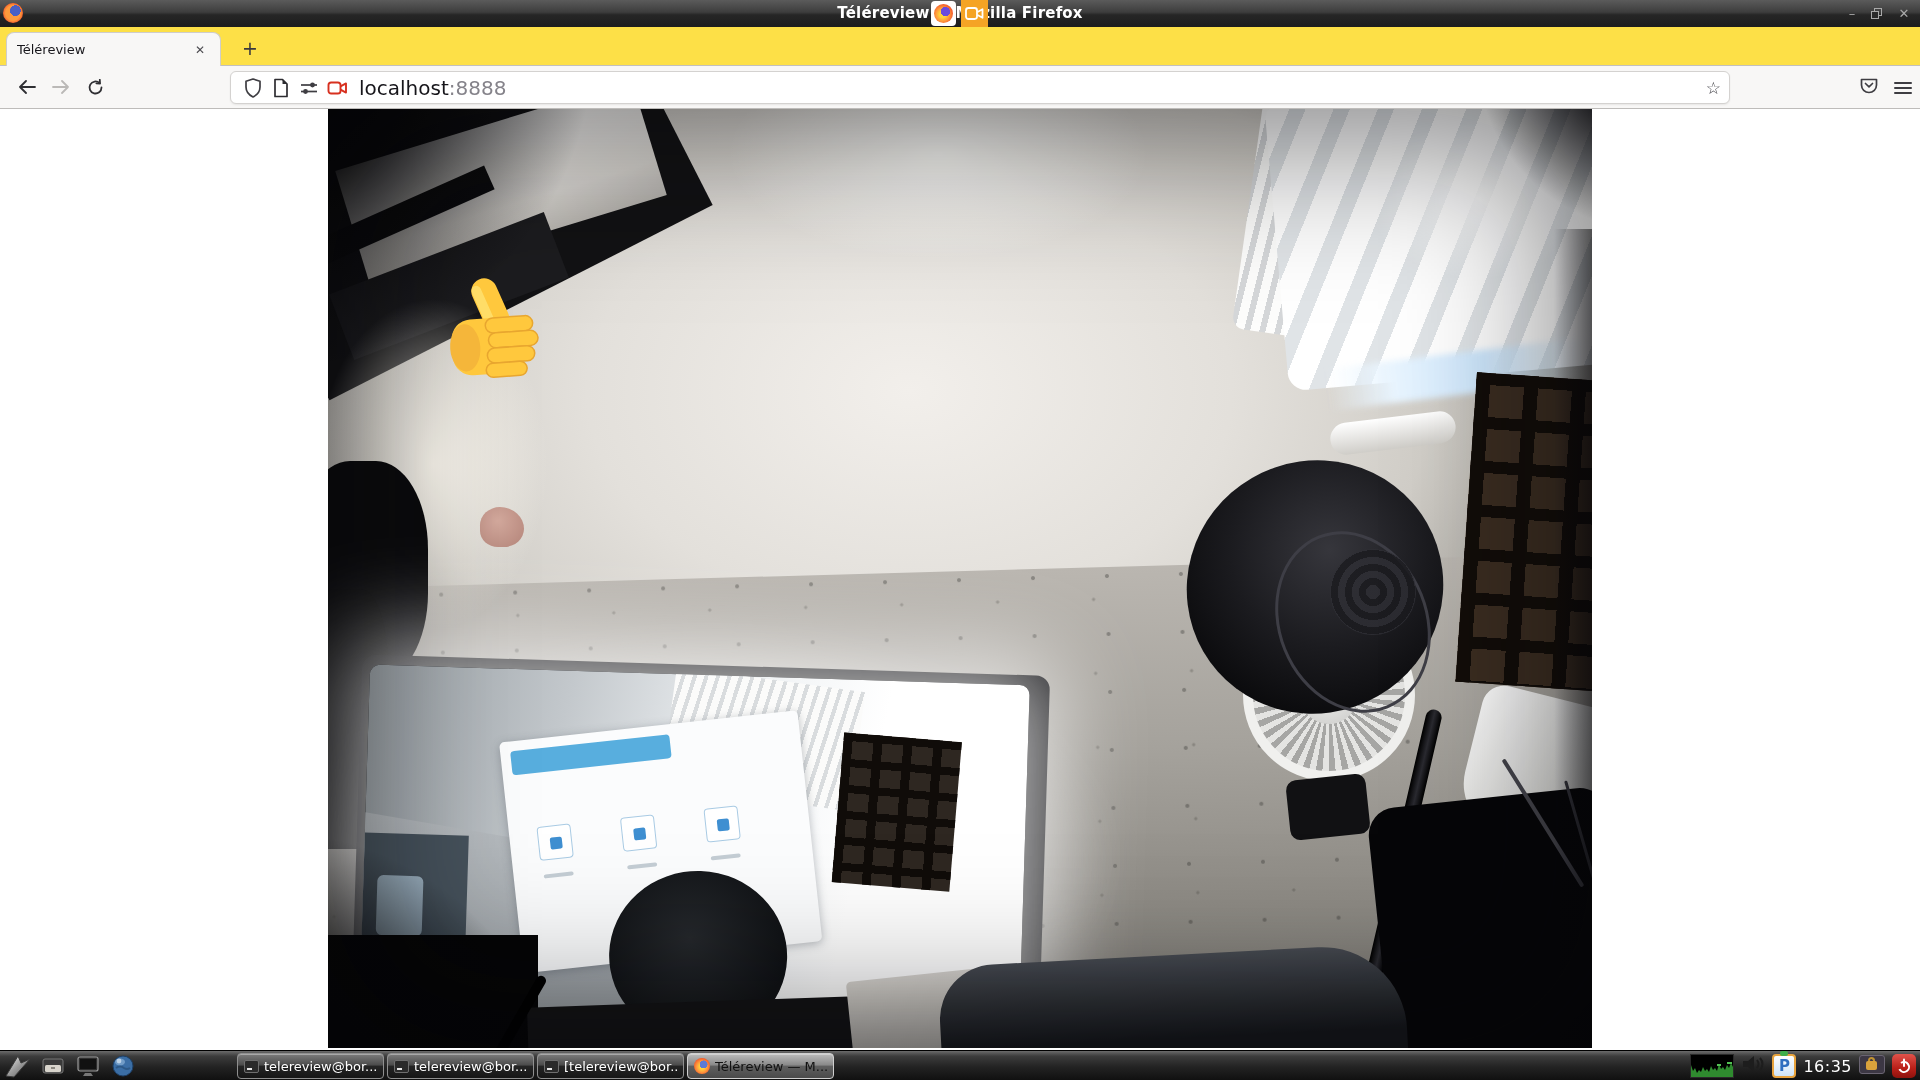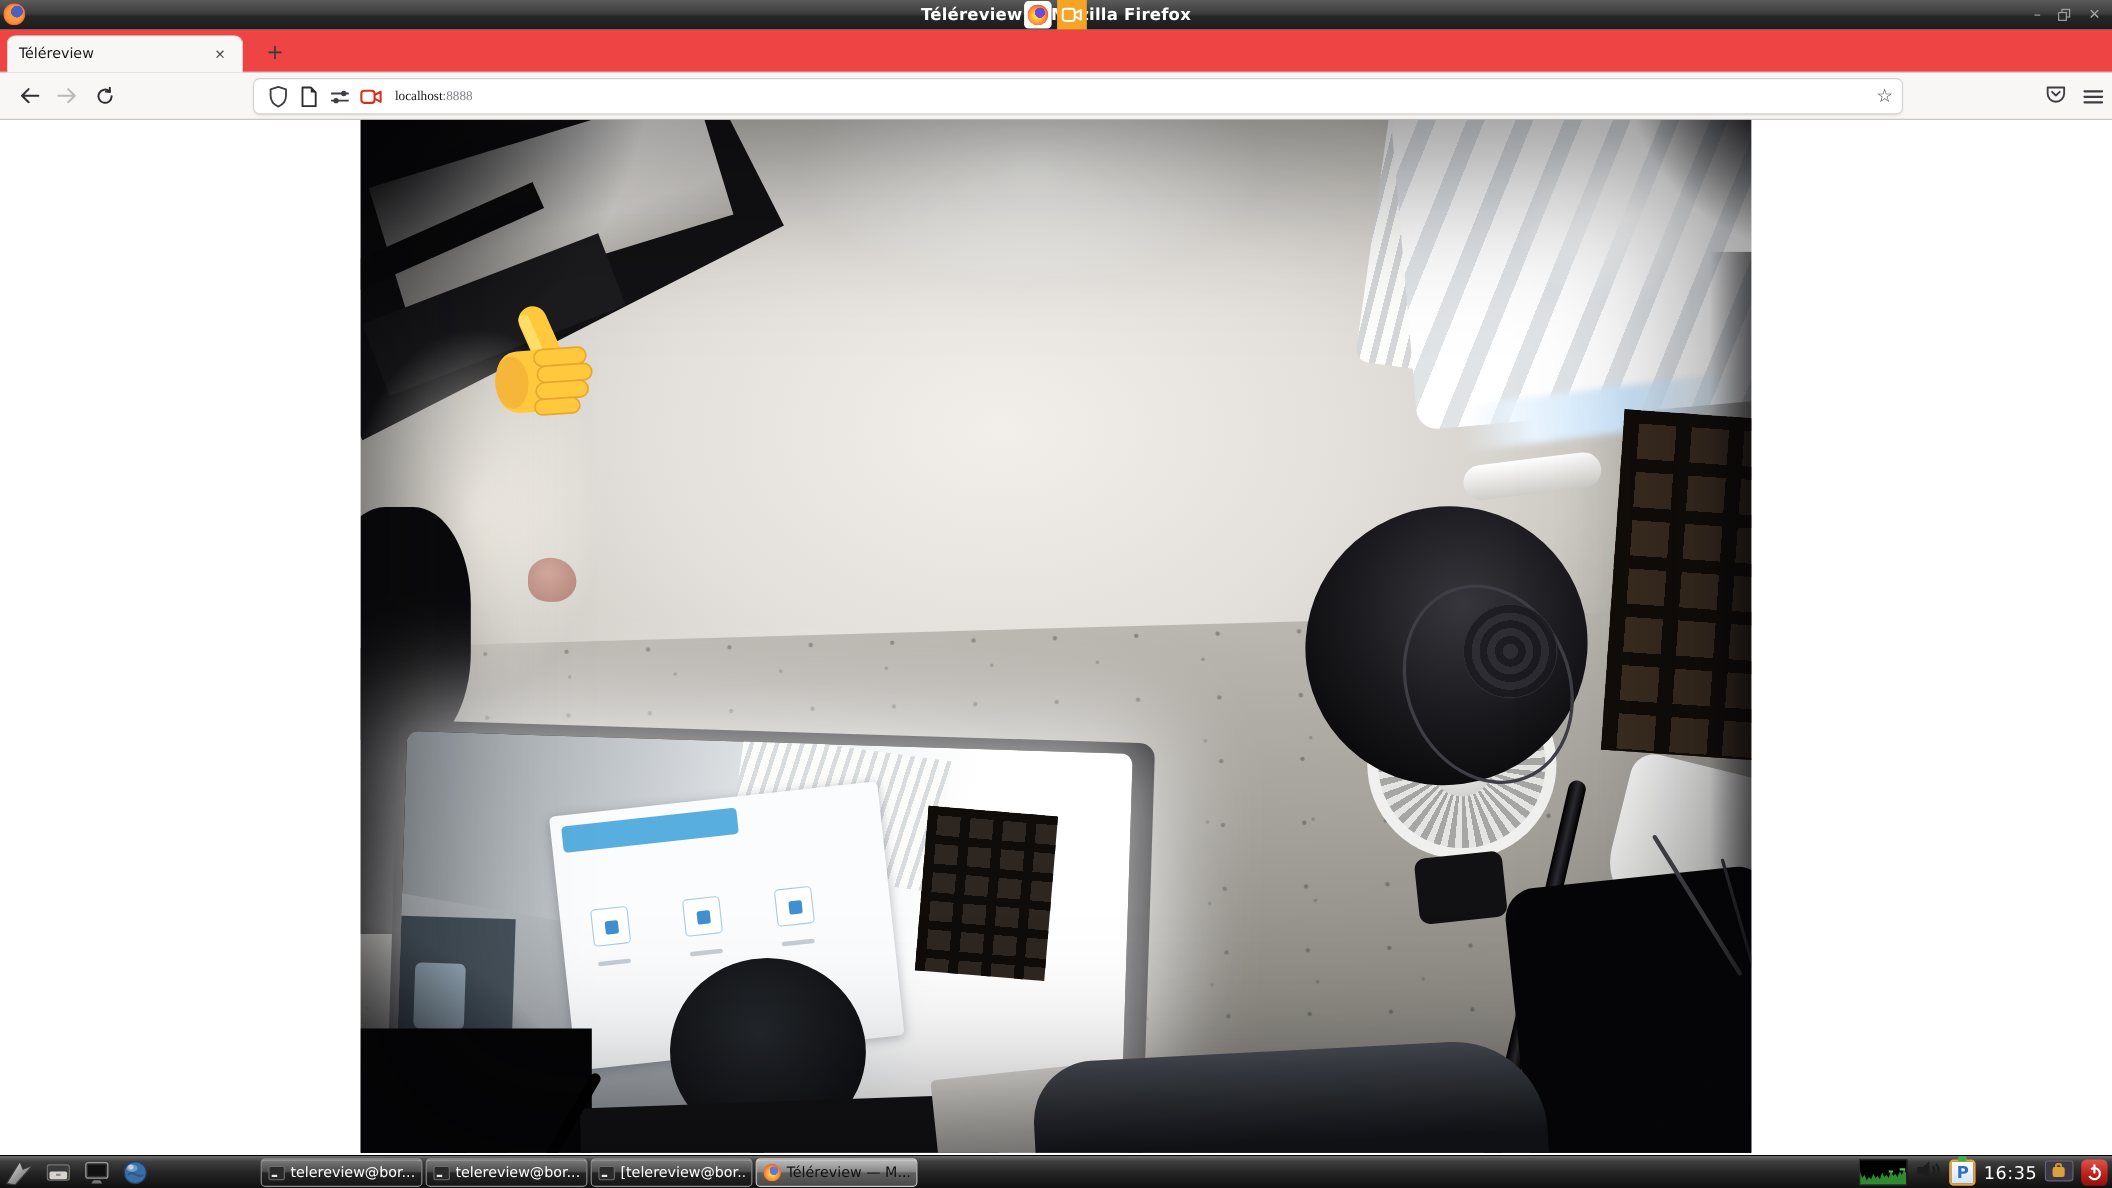--- a/index.html
+++ b/index.html
@@ -38,21 +38,21 @@
     background:#f5a425; display:flex; align-items:center; justify-content:center;
   }
   .win-controls { position:absolute; right:8px; top:0; height:27px; display:flex; align-items:center; gap:10px; }
   .wc-btn { width:16px; height:16px; color:#a9a9a9; font-size:13px; line-height:16px; text-align:center; cursor:default; }
   .wc-restore { position:relative; }
   .wc-restore .sq1 { position:absolute; left:4px; top:2px; width:8px; height:8px; border:1.5px solid #a9a9a9; }
   .wc-restore .sq2 { position:absolute; left:1px; top:5px; width:8px; height:8px; border:1.5px solid #a9a9a9; background:#2a2a2a; }
   
   .tabbar {
     position:absolute; left:0; top:27px; width:1920px; height:39px;
-    background:#ef4444; border-bottom:1px solid #c2c0be;
+    background:#fde047; border-bottom:1px solid #c2c0be;
   }
   .tab {
     position:absolute; left:6px; top:5px; width:215px; height:34px;
     background:#f8f7f6; border:1px solid #cfcdcb; border-bottom:none;
     border-radius:8px 8px 0 0; display:flex; align-items:center; padding:0 10px;
   }
   .tab-label { flex:1; font-size:13px; color:#17161b; white-space:nowrap; overflow:hidden; }
   .tab-close { width:20px; height:20px; font-size:12px; color:#4c4b50; text-align:center; line-height:20px; border-radius:4px; }
   .newtab-btn {
     position:absolute; left:236px; top:8px; width:28px; height:28px; border-radius:4px;
@@ -66,21 +66,21 @@
   }
   .nav-btn { width:34px; height:32px; display:flex; align-items:center; justify-content:center; border-radius:4px; }
   .nav-back { margin-left:10px; }
   .urlbar {
     position:absolute; left:230px; top:5px; width:1500px; height:33px;
     background:#fff; border:1px solid #d4d2d0; border-radius:6px;
     box-shadow:0 1px 2px rgba(0,0,0,.07);
     display:flex; align-items:center; padding:0 8px;
   }
   .url-icon { width:28px; height:24px; display:flex; align-items:center; justify-content:center; }
-  .url-text { margin-left:8px; font-size:12px; color:#16151a;font-family:Liberation Serif, serif; }
+  .url-text { margin-left:8px; font-size:20px; color:#16151a; }
   .url-port { color:#85838a; }
   .url-star { margin-left:auto; font-size:17px; color:#45444a; }
   .nav-right { position:absolute; right:8px; top:5px; height:33px; display:flex; align-items:center; gap:14px; }
   .burger { width:18px; height:12px; display:flex; flex-direction:column; justify-content:space-between; }
   .burger div { height:2px; background:#3e3d42; border-radius:1px; }
   
   .content { position:absolute; left:0; top:109px; width:1920px; height:941px; background:#fff; }
   .scene {
     position:absolute; left:328px; top:0; width:1264px; height:939px;
     overflow:hidden; background:#0a0a0c;

